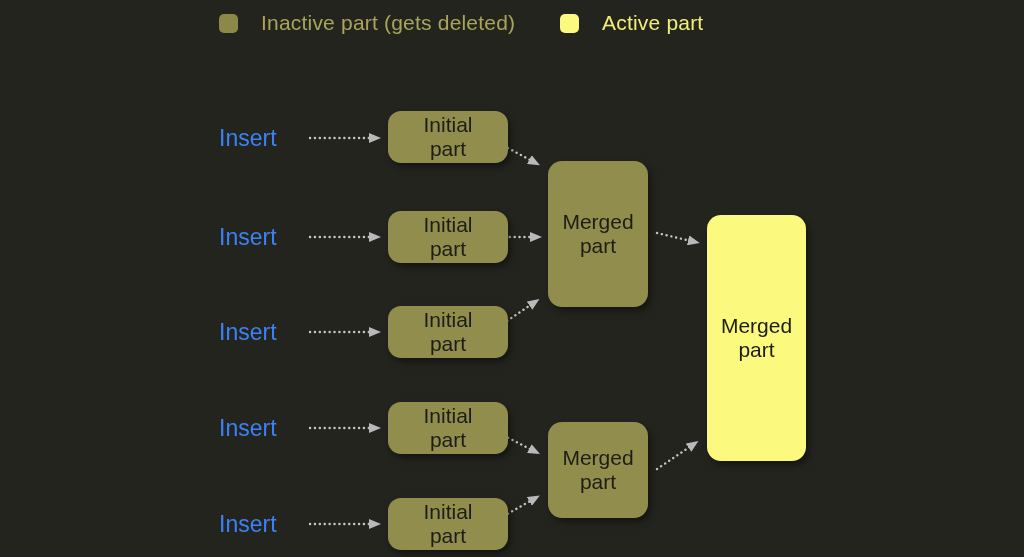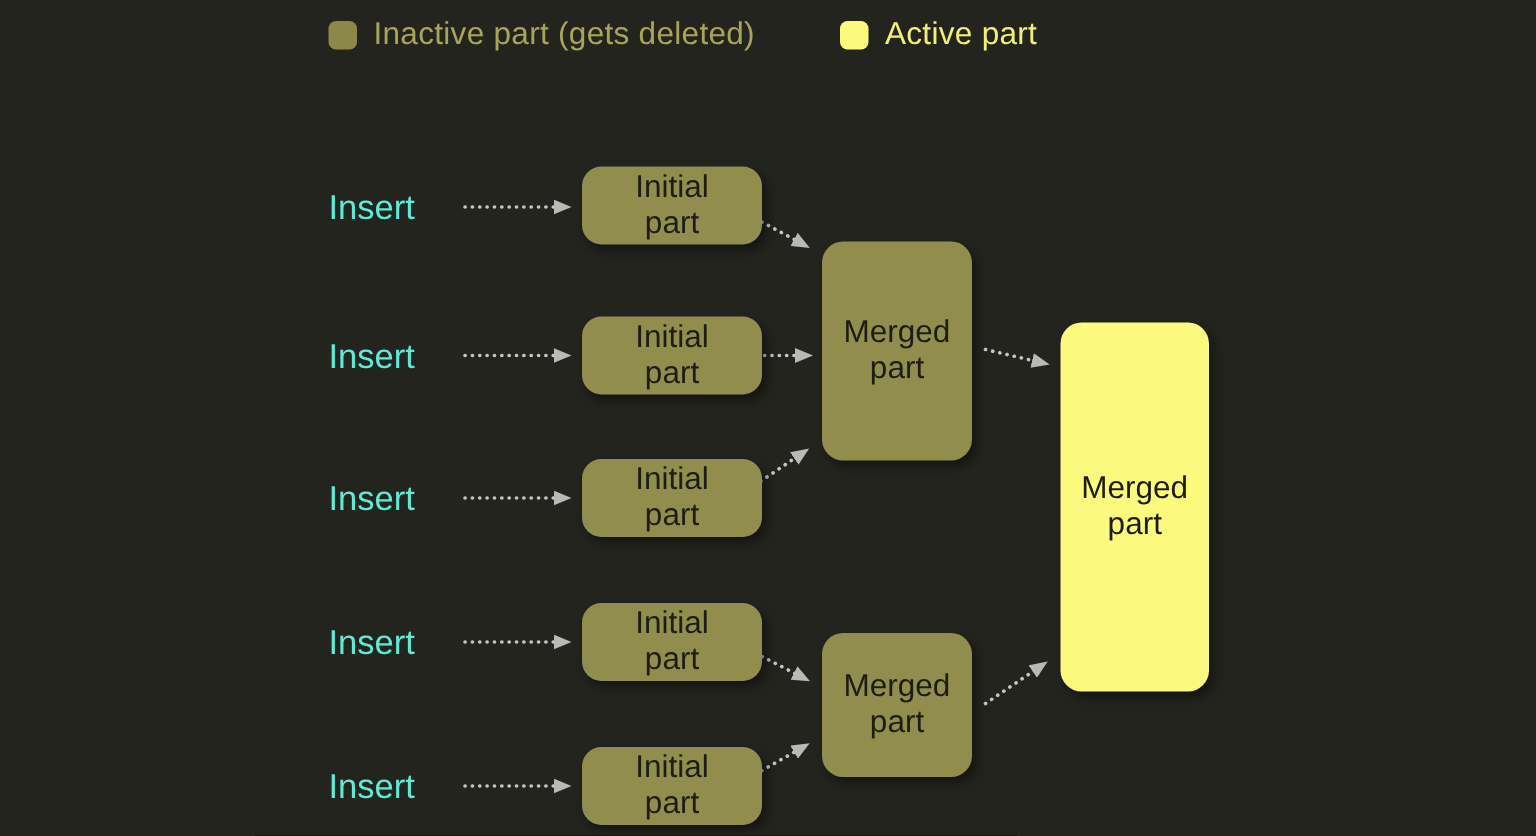--- a/index.html
+++ b/index.html
@@ -4,33 +4,33 @@
 <style>
   html,body{margin:0;padding:0;background:#161613;}
   .stage{
     position:relative;
     width:1024px;height:557px;
     background:#24241f;
     overflow:hidden;
     font-family:"Liberation Sans","DejaVu Sans",sans-serif;
   }
   
-  .legend-item{position:absolute;top:10px;height:26px;display:flex;align-items:center;gap:11px;}
+  .legend-item{position:absolute;top:10px;height:26px;display:flex;align-items:center;gap:23px;}
   .legend-item.inactive{left:219px;}
   .legend-item.active{left:560px;text-align:center;}
   .swatch{width:19px;height:19px;border-radius:5px;flex:0 0 auto;}
   .swatch.inactive{background:#8b884a;}
   .swatch.active{background:#fbf97e;}
   .legend-label{font-size:21px;letter-spacing:.2px;white-space:nowrap;}
   .legend-label.inactive{color:#a9a558;}
   .legend-label.active{color:#f2ef78;}
   
   .insert-label{
     position:absolute;left:219px;width:90px;height:28px;
-    color:#5eead4;font-size:23px;line-height:28px;text-align:left;
+    color:#3b82f6;font-size:23px;line-height:28px;text-align:left;
   }
   
   .part-box{
     position:absolute;
     display:flex;align-items:center;justify-content:center;
     border-radius:14px;
     color:#1d1d15;
     font-size:21px;line-height:1.14;text-align:center;
     box-shadow:3px 4px 7px rgba(0,0,0,.45);
   }

